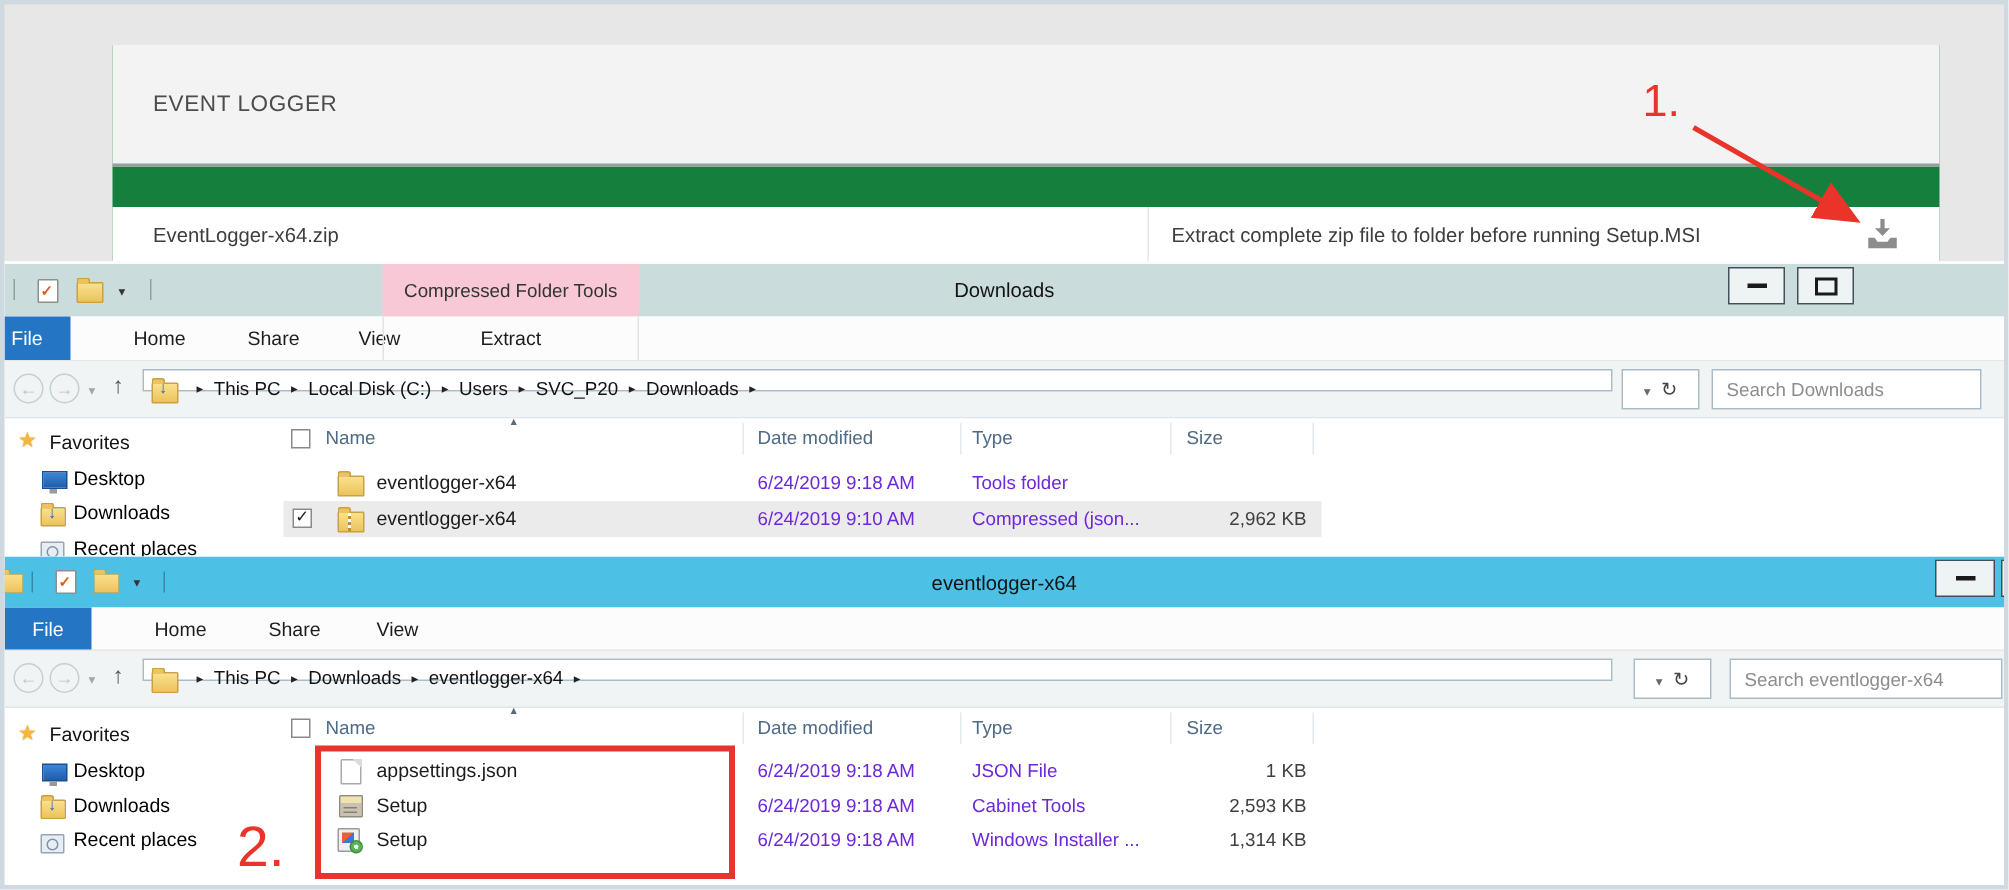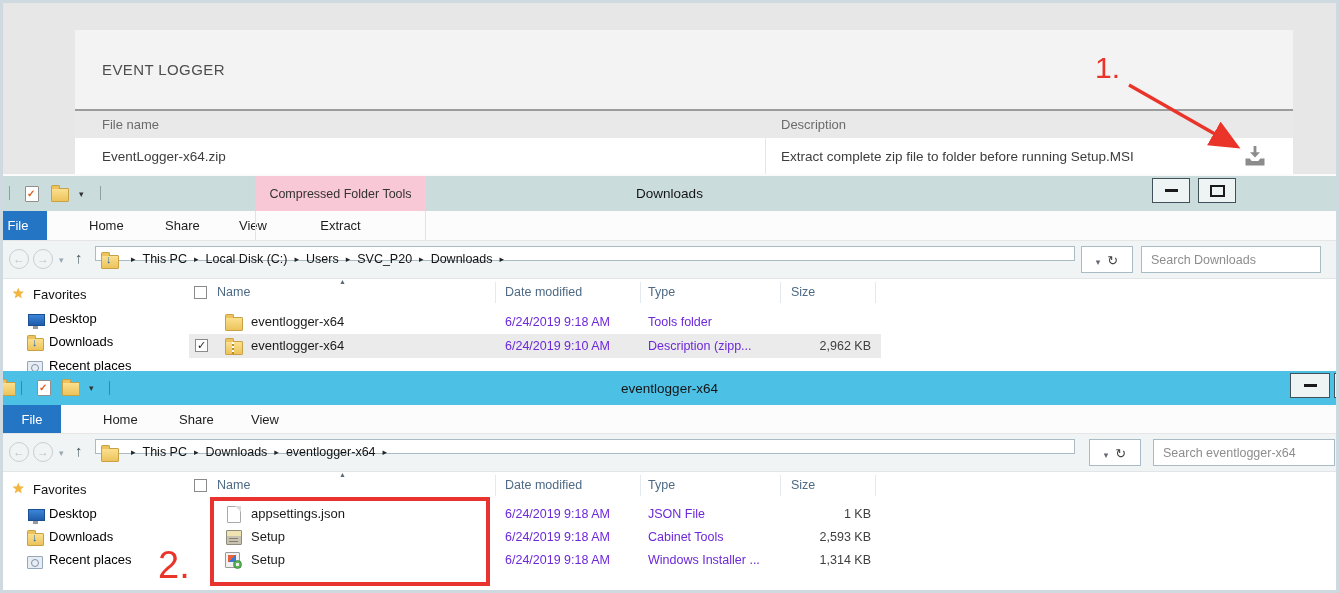--- a/index.html
+++ b/index.html
@@ -120,24 +120,20 @@
 </head>
 <body>
 
 <div class="screen">
 
   <section class="web">
     <div class="card">
       <div class="card-head">
         <span class="card-title">EVENT LOGGER</span>
       </div>
-      <div class="thead">
-        <span class="th" style="left:27px">File name</span>
-        <span class="th" style="left:706px">Description</span>
-      </div>
       <div class="trow">
         <span class="td" style="left:27px">EventLogger-x64.zip</span>
         <span class="vdiv"></span>
         <span class="td" style="left:706px">Extract complete zip file to folder before running Setup.MSI</span>
         <span class="dl-btn">
           <svg width="24" height="21" viewBox="0 0 24 21">
             <path d="M10.6 0 h2.8 v6.2 h3.6 L12 11.4 7 6.2 h3.6 z" fill="#8c8c8c"></path>
             <path d="M2.5 12.5 h4.2 l2 2.6 h6.6 l2-2.6 h4.2 v7 h-19 z" fill="#8c8c8c"></path>
           </svg>
         </span>
@@ -212,21 +208,21 @@
         <span class="fname" style="left:248px">eventlogger-x64</span>
         <span class="fdate" style="left:502px">6/24/2019 9:18 AM</span>
         <span class="ftype" style="left:645px">Tools folder</span>
         <span class="fsize" style="left:788px"></span>
       </div>
       <div class="frow sel" style="top:55px">
         <span class="cbx" style="left:6px;top:5px">✓</span>
         <span class="ic-folder ic-zip" style="left:36px;top:7px"></span>
         <span class="fname" style="left:62px">eventlogger-x64</span>
         <span class="fdate" style="left:316px">6/24/2019 9:10 AM</span>
-        <span class="ftype" style="left:459px">Description (zipp...</span>
+        <span class="ftype" style="left:459px">Compressed (json...</span>
         <span class="fsize" style="left:602px">2,962 KB</span>
       </div>
     </div>
   </section>
 
   <section class="win win2">
     <div class="titlebar">
       <span class="ic-folder" style="left:-5px;top:11px"></span>
       <span class="qat-sep" style="left:18px"></span>
       <span class="ic-doc" style="left:34px;top:9px"></span>

